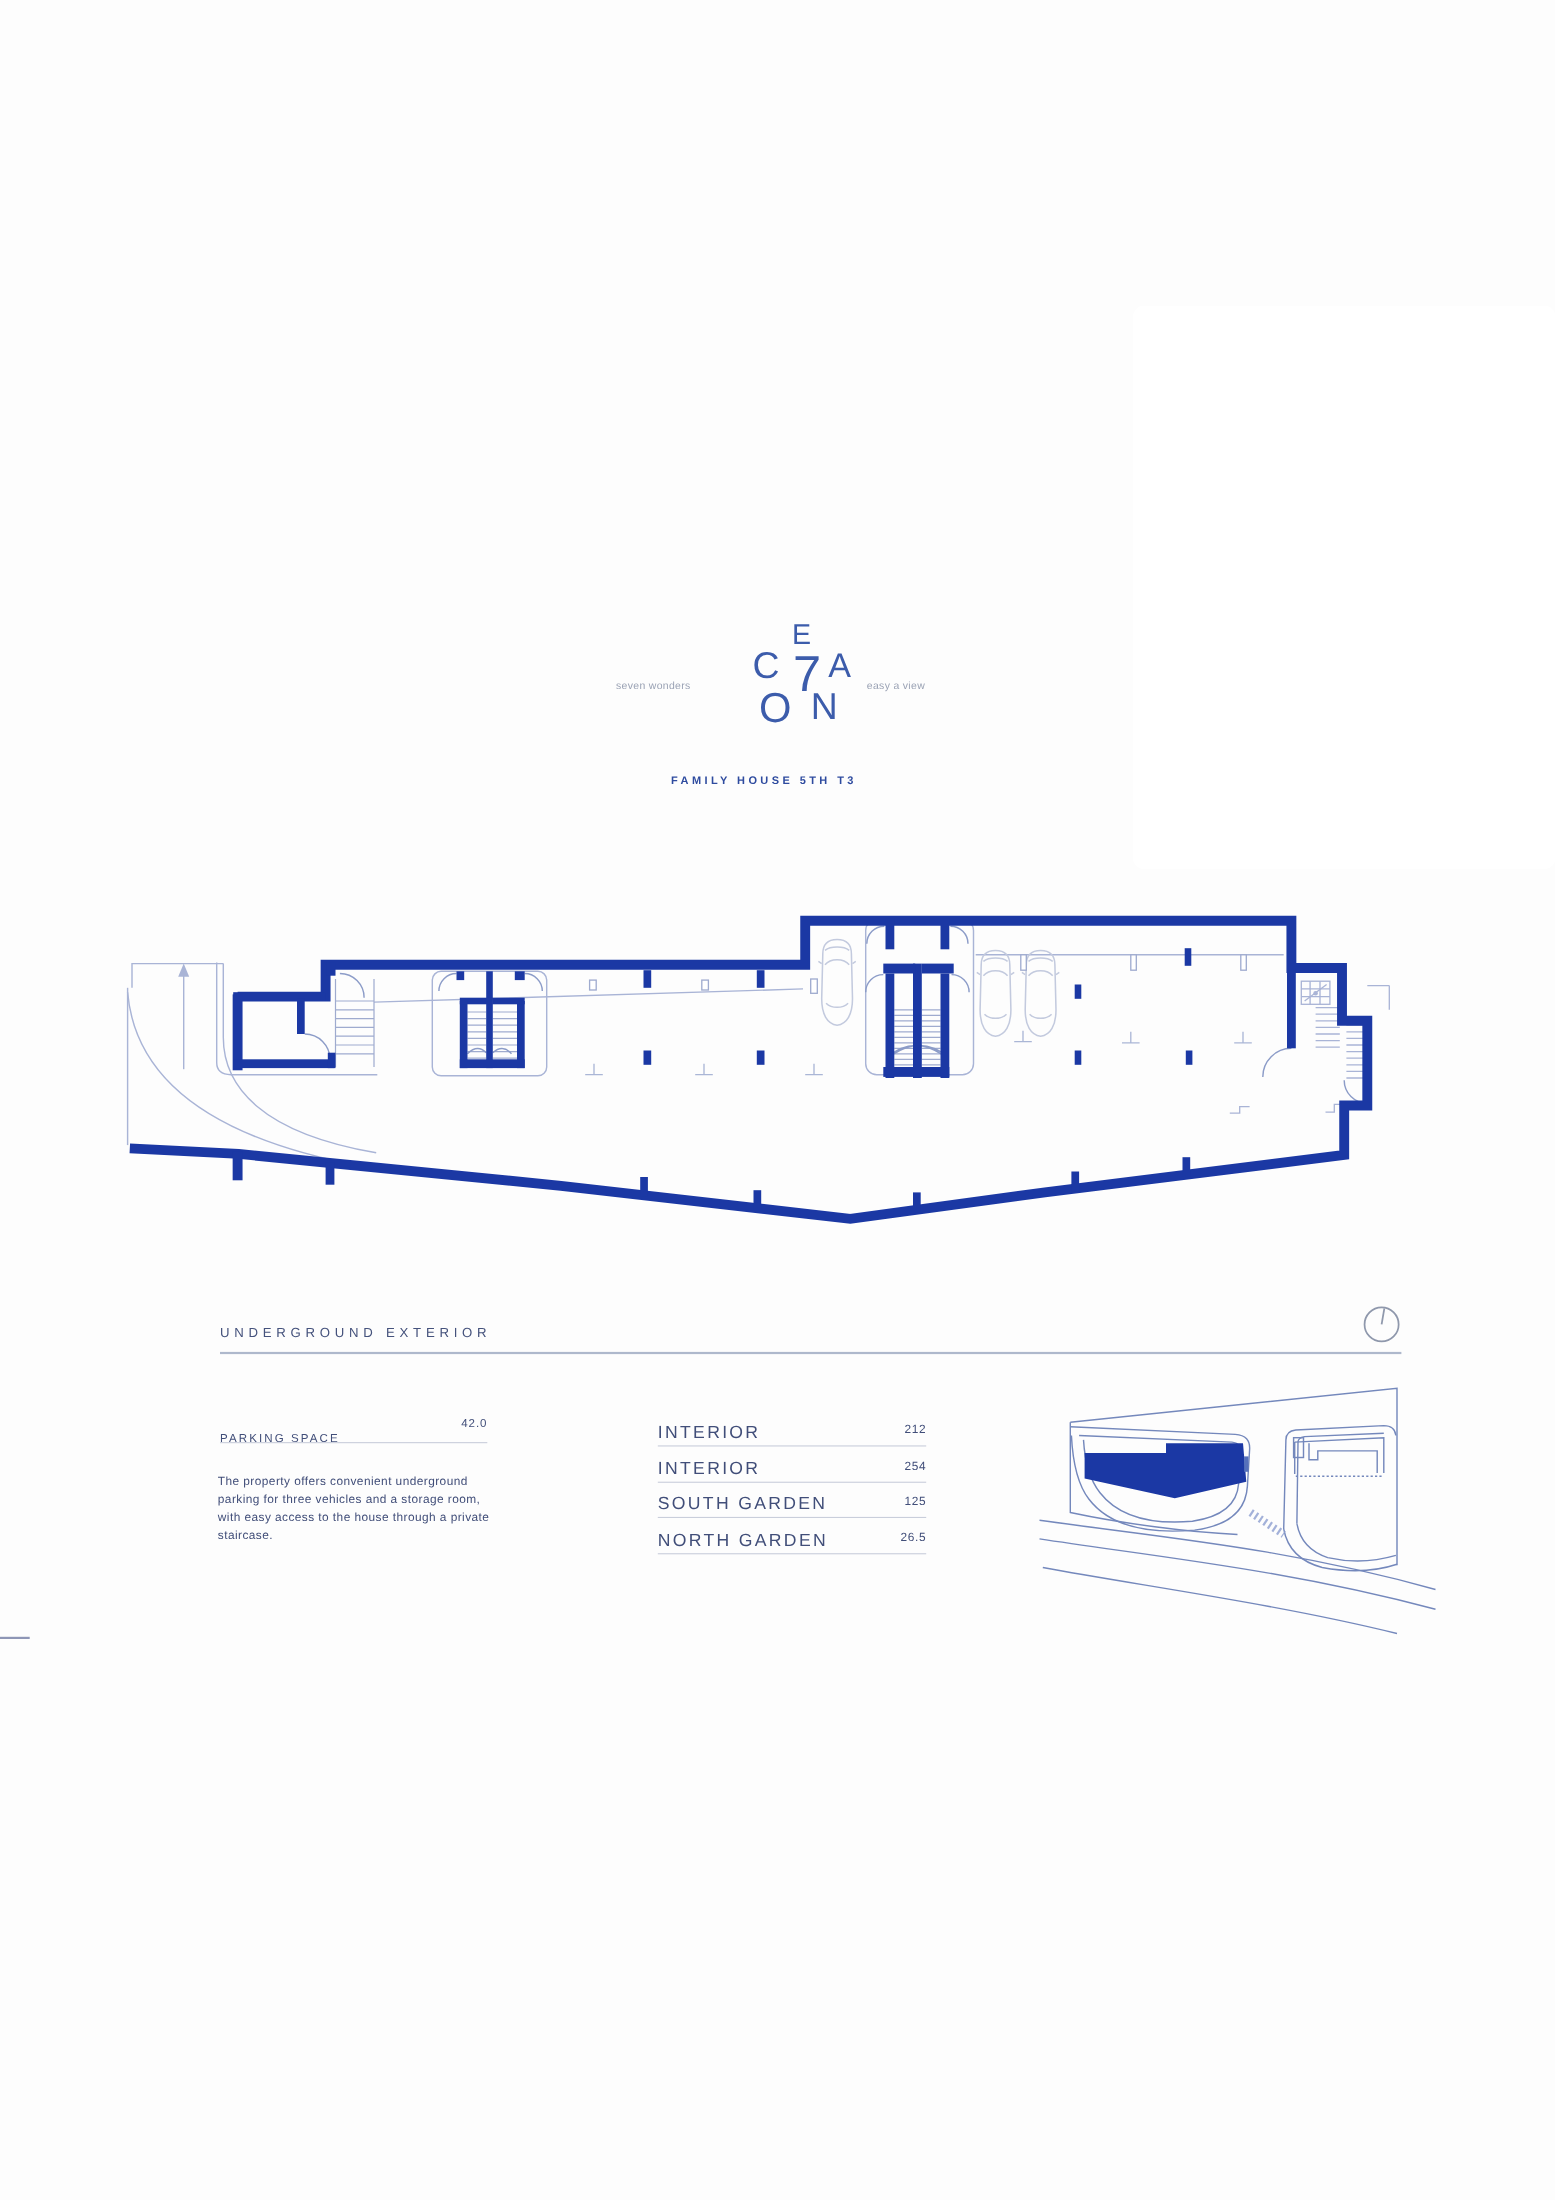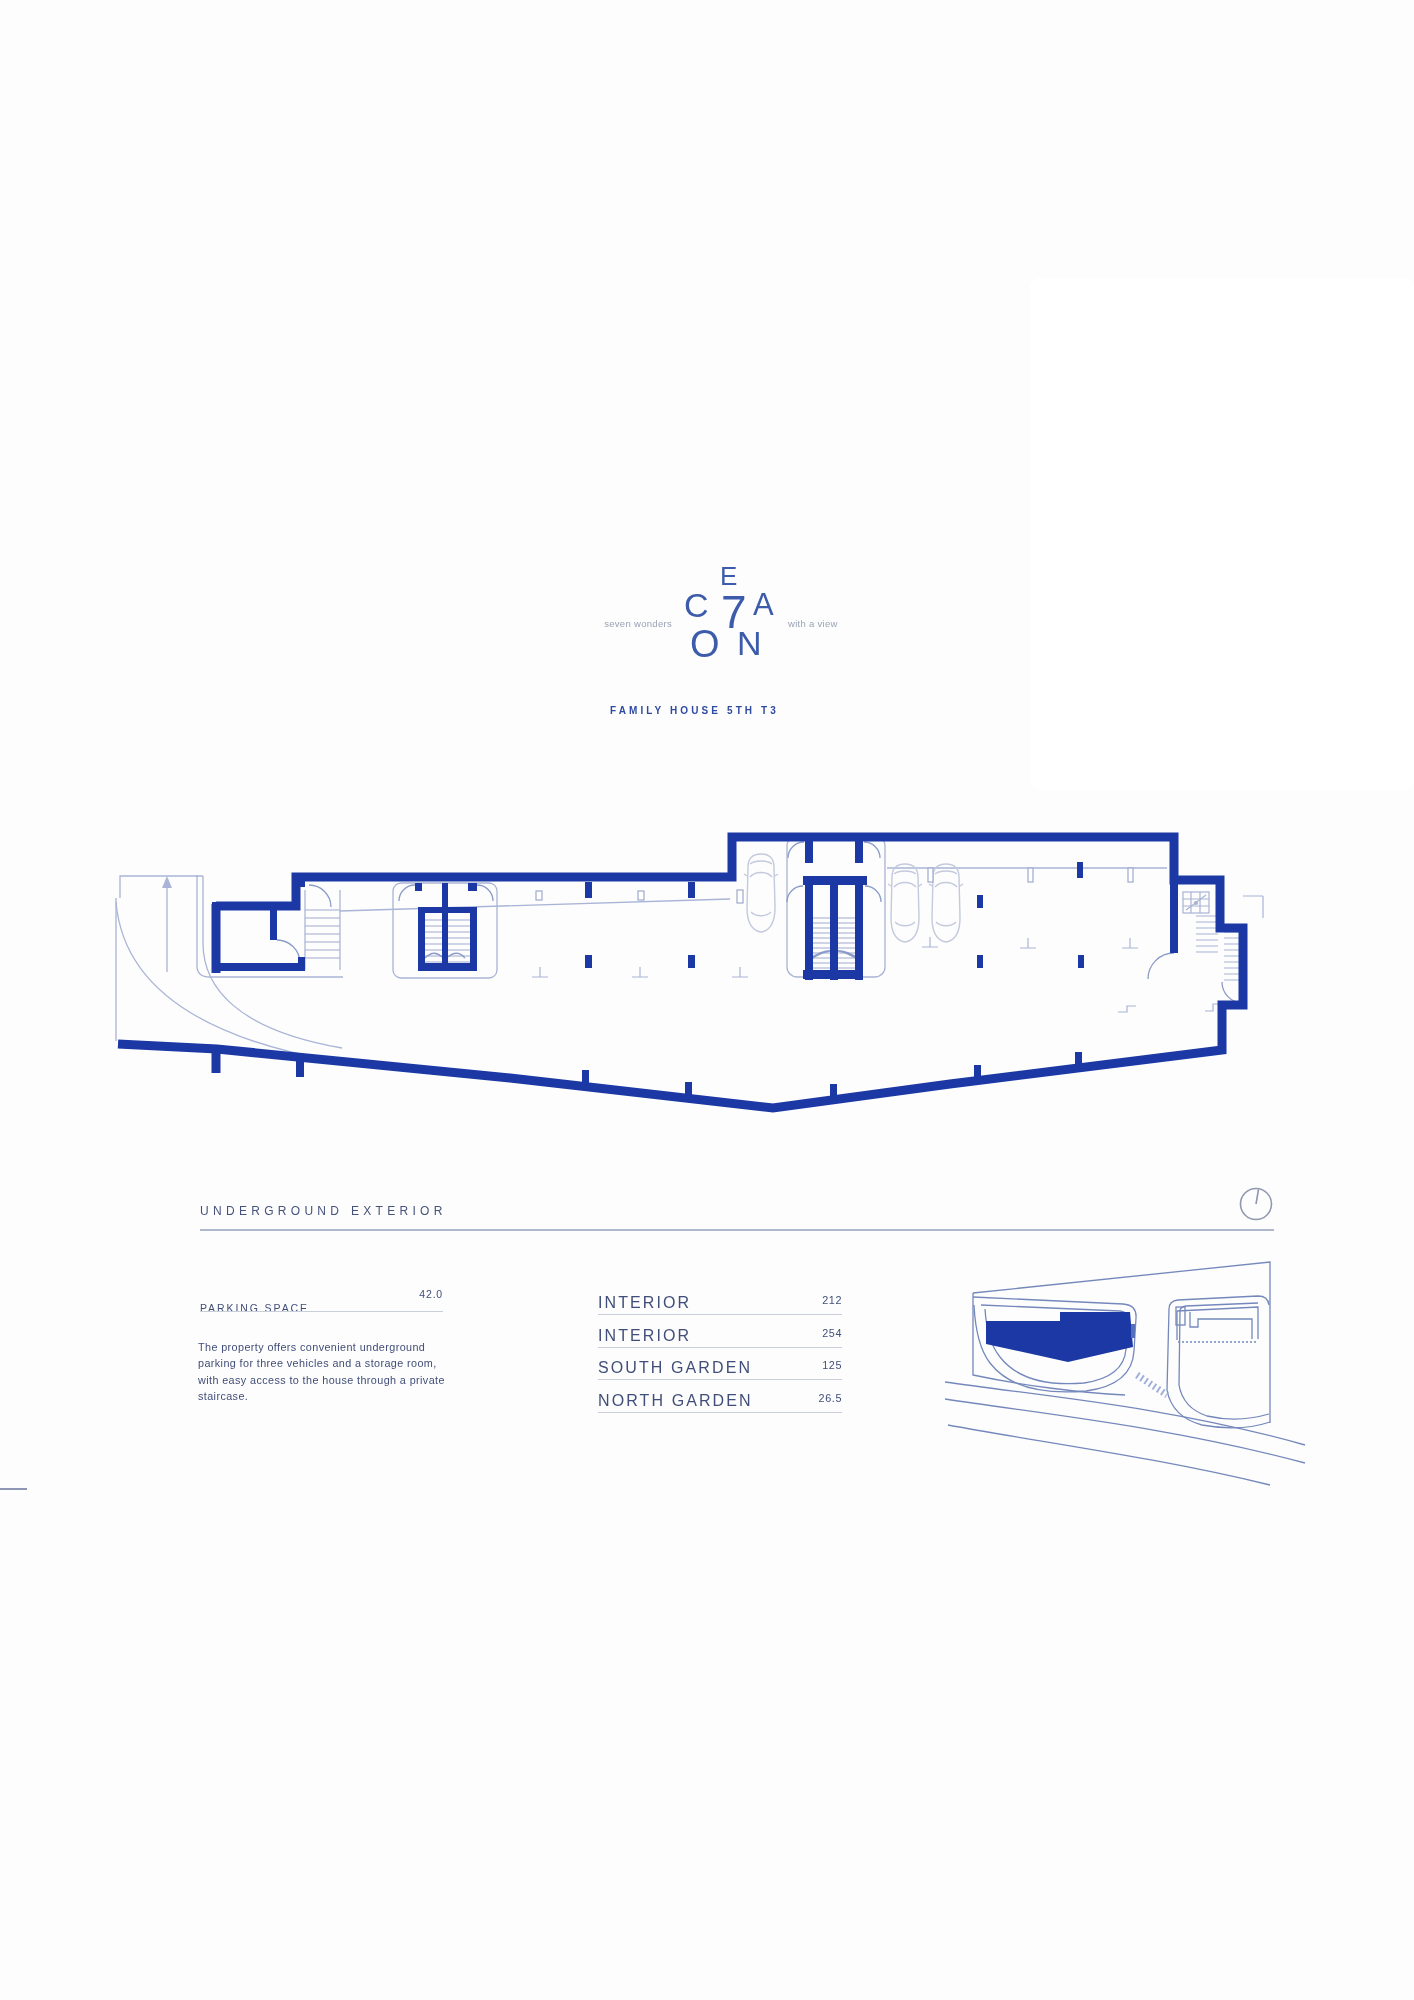--- a/index.html
+++ b/index.html
@@ -15,21 +15,21 @@
 
   
   .logo-letter{position:absolute;line-height:1;color:#3c5cab;font-weight:400;}
   .lg-c{left:684px;top:588px;font-size:34px;}
   .lg-e{left:720px;top:563px;font-size:26px;}
   .lg-7{left:721px;top:589px;font-size:46px;}
   .lg-a{left:753px;top:589px;font-size:31px;}
   .lg-o{left:690px;top:625px;font-size:38px;}
   .lg-n{left:737px;top:626px;font-size:34px;}
   .tagline{position:absolute;top:618px;font-size:9.5px;color:#9aa2b4;letter-spacing:.3px;}
-  .tag-l{left:560px;width:112px;text-align:right;}
+  .tag-l{left:560px;width:112px;}
   .tag-r{left:788px;}
 
   .plan-title{
     left:610px;top:705px;width:230px;
     font-size:10px;font-weight:bold;letter-spacing:3.1px;
     color:#2e4b9f;white-space:nowrap;
   }
 
   
   .sec-heading{
@@ -68,21 +68,21 @@
 <div class="abs scan-light"></div>
 
 <div>
   <span class="logo-letter lg-c">C</span>
   <span class="logo-letter lg-e">E</span>
   <span class="logo-letter lg-7">7</span>
   <span class="logo-letter lg-a">A</span>
   <span class="logo-letter lg-o">O</span>
   <span class="logo-letter lg-n">N</span>
   <div class="tagline tag-l">seven wonders</div>
-  <div class="tagline tag-r">with a view</div>
+  <div class="tagline tag-r">easy a view</div>
 </div>
 
 <div class="abs plan-title">FAMILY HOUSE 5TH T3</div>
 
 <svg class="abs plan-svg" width="1170" height="300" viewBox="0 0 1170 300">
   <defs>
     <g id="car" fill="none" stroke="#c3cade" stroke-width="1.4">
       <path d="M18,2 C9,2 5,7 5,15 L4,56 C4,70 9,79 18,80 C27,79 32,70 32,56 L31,15 C31,7 27,2 18,2 Z"></path>
       <path d="M7,25 C12,19 24,19 29,25"></path>
       <path d="M8,60 C13,65 23,65 28,60"></path>

